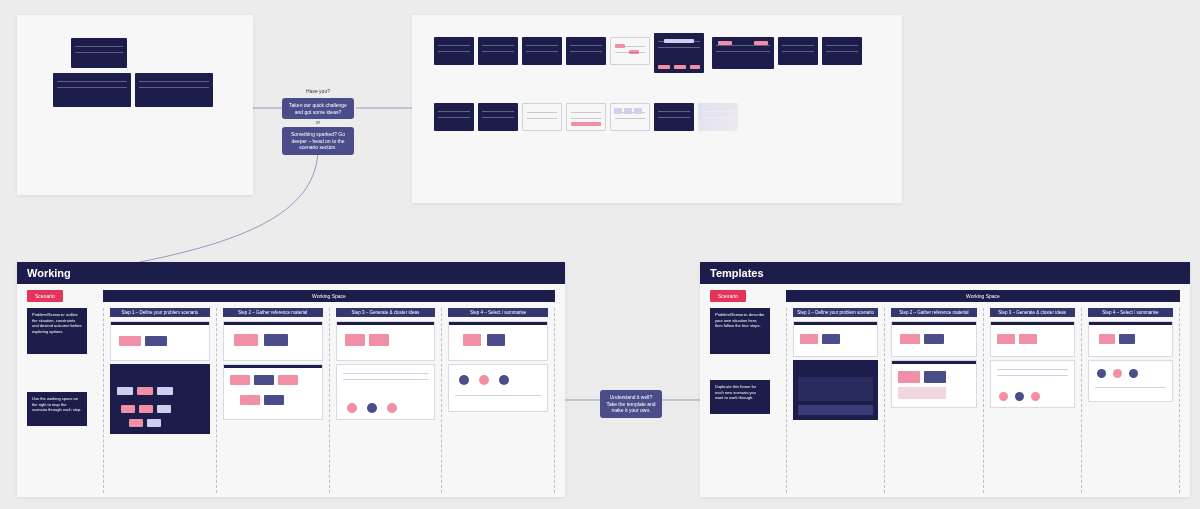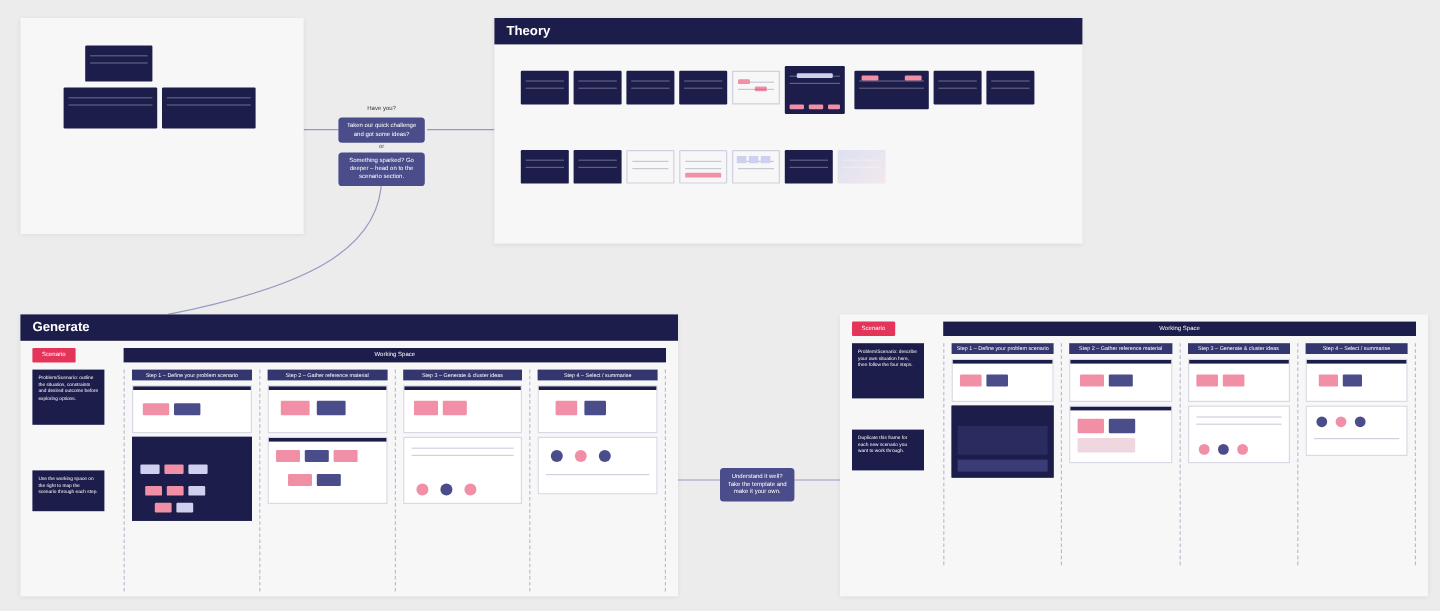--- a/index.html
+++ b/index.html
@@ -130,21 +130,20 @@
     <div class="slide" style="left:118px; top:58px; width:78px; height:34px;"></div>
   </div>
 </div>
 
 <div style="position:absolute; left:282px; top:88px; font-size:5px; color:#333; width:72px; text-align:center;">Have you?</div>
 <div class="callout" style="left:282px; top:98px;">Taken our quick challenge and got some ideas?</div>
 <div class="or-label" style="left:282px; top:119px;">or</div>
 <div class="callout" style="left:282px; top:127px;">Something sparked? Go deeper – head on to the scenario section.</div>
 
 <div class="frame" style="left:412px; top:15px; width:490px; height:188px;">
-  <div class="title">Theory</div>
   <div class="body">
 
     <div class="slide sm" style="left:22px;  top:22px;"></div>
     <div class="slide sm" style="left:66px;  top:22px;"></div>
     <div class="slide sm" style="left:110px; top:22px;"></div>
     <div class="slide sm" style="left:154px; top:22px;"></div>
     <div class="slide sm light" style="left:198px; top:22px;">
       <span class="accent" style="left:4px; top:6px; width:10px;"></span>
       <span class="accent" style="left:18px; top:12px; width:10px;"></span>
     </div>
@@ -171,21 +170,21 @@
       <span style="position:absolute;left:3px;top:4px;width:8px;height:6px;background:#cfd0f0;"></span>
       <span style="position:absolute;left:13px;top:4px;width:8px;height:6px;background:#cfd0f0;"></span>
       <span style="position:absolute;left:23px;top:4px;width:8px;height:6px;background:#cfd0f0;"></span>
     </div>
     <div class="slide sm" style="left:242px; top:88px;"></div>
     <div class="slide sm map" style="left:286px; top:88px;"></div>
   </div>
 </div>
 
 <div class="frame section-lower" style="left:17px; top:262px; width:548px; height:235px;">
-  <div class="title">Generate</div>
+  <div class="title">Working</div>
   <div class="body">
     <div class="tag">Scenario</div>
     <div class="ws-bar">Working Space</div>
     <div class="info-card" style="top:24px; left:10px; height:46px;">Problem/Scenario: outline the situation, constraints and desired outcome before exploring options.</div>
     <div class="info-card" style="top:108px; left:10px; height:34px;">Use the working space on the right to map the scenario through each step.</div>
 
     <div class="steps-row">
 
       <div class="step-col">
         <div class="step-header">Step 1 – Define your problem scenario</div>
@@ -253,20 +252,21 @@
           <div class="line" style="top:30px;"></div>
         </div>
       </div>
     </div>
   </div>
 </div>
 
 <div class="callout" style="left:600px; top:390px; width:62px;">Understand it well? Take the template and make it your own.</div>
 
 <div class="frame section-lower" style="left:700px; top:262px; width:490px; height:235px;">
+  <div class="title">Templates</div>
   <div class="body">
     <div class="tag">Scenario</div>
     <div class="ws-bar">Working Space</div>
     <div class="info-card" style="top:24px; left:10px; height:46px;">Problem/Scenario: describe your own situation here, then follow the four steps.</div>
     <div class="info-card" style="top:96px; left:10px; height:34px;">Duplicate this frame for each new scenario you want to work through.</div>
 
     <div class="steps-row">
 
       <div class="step-col">
         <div class="step-header">Step 1 – Define your problem scenario</div>

